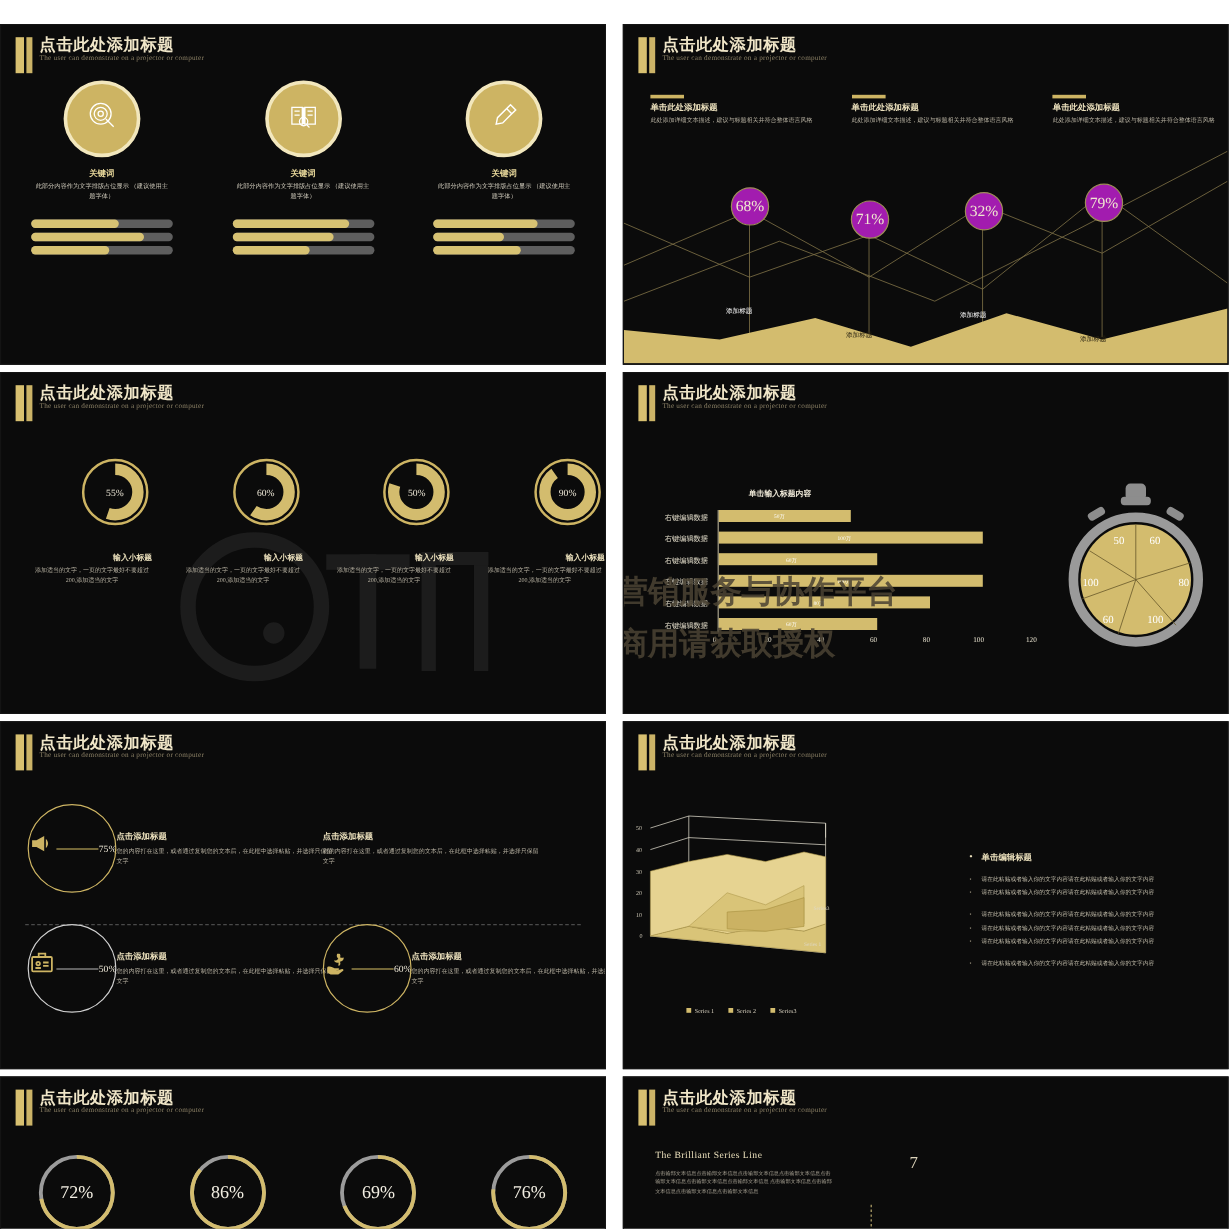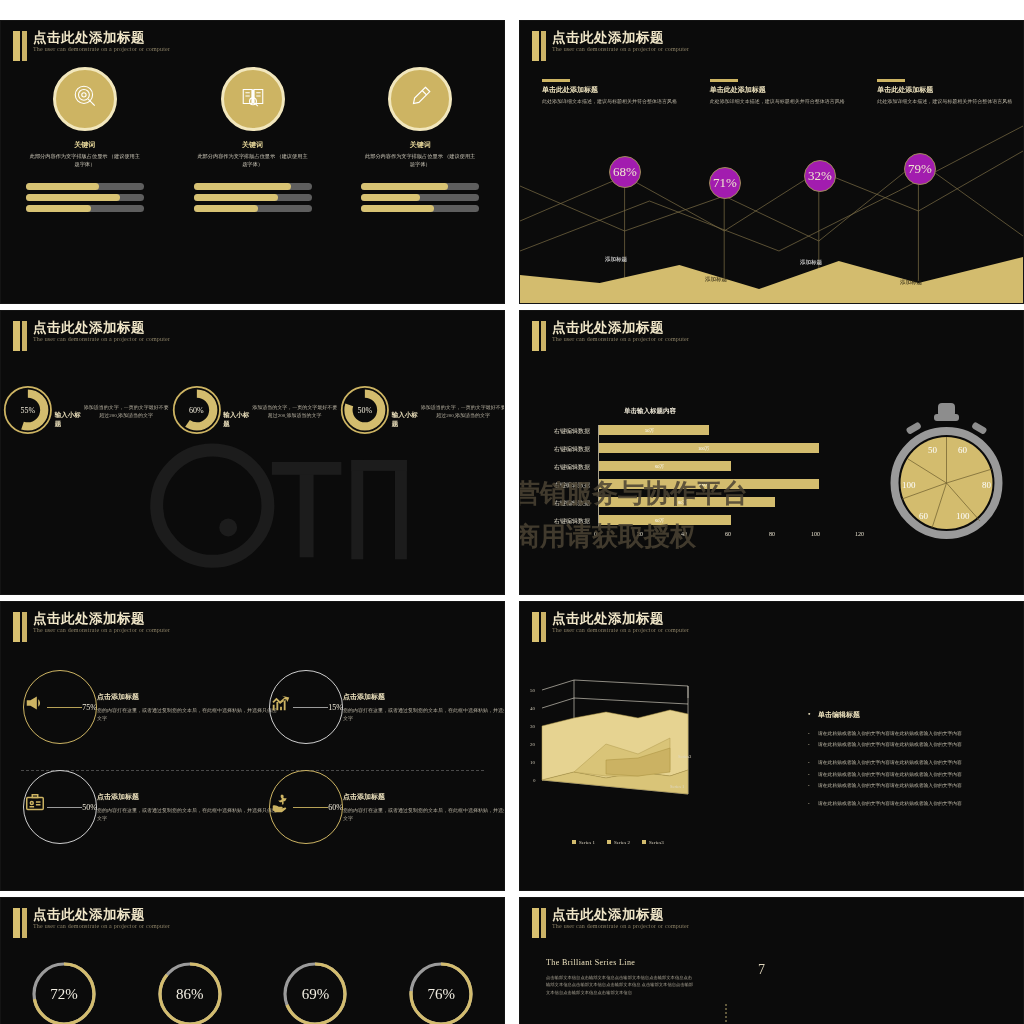--- a/index.html
+++ b/index.html
@@ -59,21 +59,21 @@
   .s2-h { font-size:7px; font-weight:bold; color:#ece1bd; }
   .s2-p { margin-top:3px; font-size:5px; color:#b9b3a3; line-height:1.6; }
   .s2-pct { position:absolute; width:32px; height:32px; border-radius:50%;
             border:1px solid #9d8c57; color:#efe7cf; font-size:13px;
             display:flex; align-items:center; justify-content:center; background:#a21caf; }
   .s2-lbl { position:absolute; font-size:5.5px; color:#ffffff; white-space:nowrap; }
   .s2-lbl.dark { color:#2b2412; }
 
   
   .s3-row { position:absolute; top:68px; left:0; width:100%; display:flex; }
-  .s3-col { flex:1; display:flex; flex-direction:row; align-items:center; }
+  .s3-col { flex:1; display:flex; flex-direction:column; align-items:flex-end; }
   .donut { position:relative; width:62px; height:62px; }
   .donut .pct { position:absolute; inset:0; display:flex; align-items:center; justify-content:center;
                 font-size:8px; color:#efe9d8; }
   .s3-t { margin-top:20px; font-size:6.5px; font-weight:bold; color:#ece1bd; }
   .s3-p { margin-top:3px; font-size:5px; color:#b9b3a3; line-height:1.6; text-align:center; width:100px; }
 
   
   .wm { position:absolute; inset:0; pointer-events:none; overflow:hidden; }
   .wm-txt { position:absolute; color:#4b4333; font-weight:bold; font-size:26px; white-space:nowrap;
             font-family:"Liberation Sans", sans-serif; opacity:.85; }
@@ -445,30 +445,20 @@
           <div class="hr"></div>
           <div class="pc">75%</div>
         </div>
         <div class="s5-txt">
           <div class="s5-h">点击添加标题</div>
           <div class="s5-p">您的内容打在这里，或者通过复制您的文本后，在此框中选择粘贴，并选择只保留文字</div>
         </div>
       </div>
 
       <div class="s5-cell" style="left:268px; top:6px;">
-        <div class="s5-circ">
-          <div class="ring" style="border:1.6px solid #cfcfcf"></div>
-          <div class="ico">
-            <svg viewBox="0 0 24 24" fill="#cdb463">
-                <path d="M3 20h2v-6H3v6zm4 0h2v-9H7v9zm4 0h2v-4h-2v4zm4 0h2V8h-2v12zM13 4l8 2-2 5-1.4-3L11 13 7 9l-3 3-1.4-1.4L7 6.2l4 4 5.2-4.6L13 4z"></path>
-              </svg>
-          </div>
-          <div class="hr" style="background:#9b9b9b"></div>
-          <div class="pc">15%</div>
-        </div>
         <div class="s5-txt">
           <div class="s5-h">点击添加标题</div>
           <div class="s5-p">您的内容打在这里，或者通过复制您的文本后，在此框中选择粘贴，并选择只保留文字</div>
         </div>
       </div>
 
       <div class="s5-cell" style="left:22px; top:106px;">
         <div class="s5-circ">
           <div class="ring" style="border:1.6px solid #cfcfcf"></div>
           <div class="ico">

